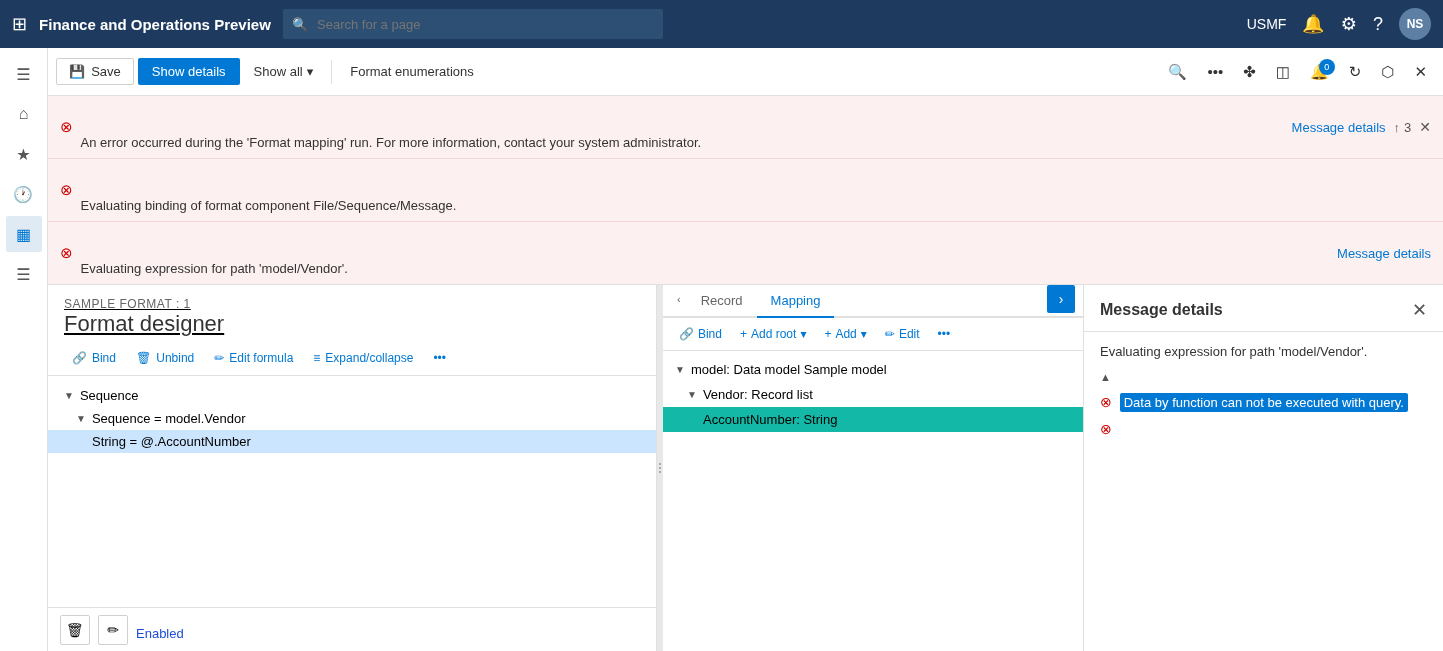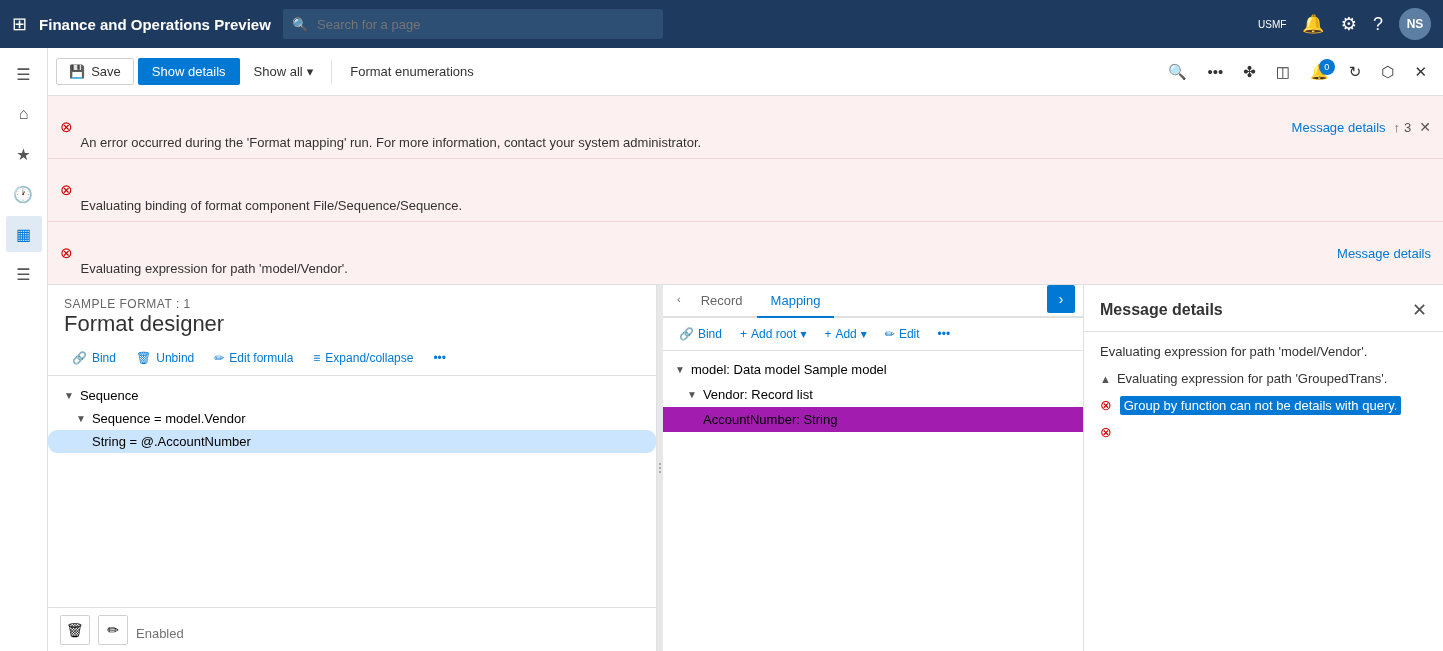--- a/index.html
+++ b/index.html
@@ -33,21 +33,21 @@
     }
     .search-bar input {
       background: transparent;
       border: none;
       outline: none;
       color: #84cc16;
       font-size: 13px;
       flex: 1;
     }
     .nav-right { margin-left: auto; display: flex; align-items: center; gap: 16px; color: #fff; font-size: 13px; }
-    .nav-right .region-label { font-size: 10px; }
+    .nav-right .region-label { font-size: 14px; }
     .nav-avatar { background: #5c7fa3; border-radius: 50%; width: 32px; height: 32px; display: flex; align-items: center; justify-content: center; font-size: 12px; font-weight: 600; color: #ffffff; }
     .nav-icon { font-size: 18px; cursor: pointer; }
 
     
     .main-layout { display: flex; flex: 1; overflow: hidden; }
 
     
     .sidebar-icons {
       width: 48px;
       background: #fff;
@@ -130,21 +130,21 @@
     .error-text { flex: 1; margin-top: 31px; }
     .error-link { color: #0078d4; cursor: pointer; text-decoration: none; font-size: 13px; }
     .error-count-badge { display: flex; align-items: center; gap: 4px; color: #555; font-size: 13px; }
     .close-errors { cursor: pointer; color: #555; font-size: 14px; background: none; border: none; }
 
     
     .designer-area { flex: 1; display: flex; overflow: hidden; }
 
     
     .format-panel { flex: 1; display: flex; flex-direction: column; border-right: 1px solid #e0e0e0; overflow: hidden; }
-    .format-header { padding: 12px 16px 4px; }
+    .format-header { padding: 12px 16px 4px; text-decoration: underline; }
     .format-subtitle { font-size: 12px; color: #666; text-transform: uppercase; letter-spacing: 0.5px; }
     .format-title { font-size: 22px; font-weight: 300; color: #333; }
 
     .format-toolbar {
       display: flex;
       align-items: center;
       padding: 6px 16px;
       gap: 4px;
       border-bottom: 1px solid #e0e0e0;
       flex-shrink: 0;
@@ -161,21 +161,21 @@
       align-items: center;
       gap: 5px;
     }
 
     
     .format-tree { flex: 1; overflow-y: auto; padding: 8px 0; }
     .tree-item { padding: 4px 16px; font-size: 13px; cursor: pointer; display: flex; align-items: center; gap: 6px; }
     .tree-item.selected { background: #cce5ff; }
     .tree-arrow { color: #555; font-size: 10px; }
     .tree-indent1 { padding-left: 28px; }
-    .tree-indent2 { padding-left: 44px; border-radius: 9px; }
+    .tree-indent2 { padding-left: 44px; }
 
     
     .mapping-panel { width: 420px; display: flex; flex-direction: column; overflow: hidden; flex-shrink: 0; }
 
     .mapping-tabs { display: flex; border-bottom: 2px solid #e0e0e0; flex-shrink: 0; padding: 0 8px; }
     .mapping-tab {
       padding: 8px 14px;
       font-size: 13px;
       cursor: pointer;
       color: #666;
@@ -187,29 +187,29 @@
     }
     .mapping-tab.active { color: #0078d4; border-bottom-color: #0078d4; font-weight: 500; }
     .mapping-tab-arrow { font-size: 11px; color: #666; cursor: pointer; padding: 8px 6px; }
     .mapping-tab-next { margin-left: auto; background: #0078d4; color: #fff; border: none; width: 28px; height: 28px; border-radius: 2px; cursor: pointer; font-size: 14px; display: flex; align-items: center; justify-content: center; }
 
     .mapping-toolbar { display: flex; align-items: center; padding: 6px 10px; gap: 6px; border-bottom: 1px solid #e0e0e0; flex-shrink: 0; }
     .map-btn { background: transparent; border: none; font-size: 12px; color: #0078d4; cursor: pointer; padding: 3px 6px; border-radius: 2px; display: flex; align-items: center; gap: 4px; }
 
     .mapping-tree { flex: 1; overflow-y: auto; padding: 6px 0; }
     .map-item { padding: 5px 12px; font-size: 13px; cursor: pointer; display: flex; align-items: center; gap: 6px; }
-    .map-item.selected { background: #a21caf; }
+    .map-item.selected { background: #14b8a6; }
     .map-arrow { color: #555; font-size: 10px; }
     .map-indent1 { padding-left: 24px; }
     .map-indent2 { padding-left: 40px; }
 
     
     .format-bottom { height: 44px; border-top: 1px solid #e0e0e0; display: flex; align-items: center; padding: 0 12px; gap: 8px; flex-shrink: 0; }
     .icon-btn-sm { background: #fff; border: 1px solid #d0d0d0; width: 30px; height: 30px; border-radius: 2px; cursor: pointer; font-size: 14px; display: flex; align-items: center; justify-content: center; }
-    .enabled-label { font-size: 13px; color: #737373; margin-top: 8px; }
+    .enabled-label { font-size: 13px; color: #1d4ed8; margin-top: 8px; }
 
     
     .drag-handle { width: 6px; background: #e8e8e8; cursor: col-resize; flex-shrink: 0; display: flex; align-items: center; justify-content: center; }
     .drag-dots { display: flex; flex-direction: column; gap: 2px; }
     .drag-dot { width: 2px; height: 2px; background: #999; border-radius: 50%; }
 
     
     .message-panel {
       width: 360px;
       background: #fff;
@@ -309,21 +309,21 @@
         <span class="error-text">An error occurred during the 'Format mapping' run. For more information, contact your system administrator.</span>
         <a class="error-link">Message details</a>
         <span class="error-count-badge">
           <span>↑</span>
           <span>3</span>
         </span>
         <button class="close-errors">✕</button>
       </div>
       <div class="error-bar">
         <span class="error-icon">⊗</span>
-        <span class="error-text">Evaluating binding of format component File/Sequence/Sequence.</span>
+        <span class="error-text">Evaluating binding of format component File/Sequence/Message.</span>
       </div>
       <div class="error-bar">
         <span class="error-icon">⊗</span>
         <span class="error-text">Evaluating expression for path 'model/Vendor'.</span>
         <a class="error-link">Message details</a>
       </div>
     </div>
 
     <div class="designer-area">
 
@@ -434,25 +434,24 @@
       <div class="message-panel">
         <div class="message-panel-header">
           <span class="message-panel-title">Message details</span>
           <button class="message-panel-close">✕</button>
         </div>
         <div class="message-panel-body">
           <div class="msg-path-text">Evaluating expression for path 'model/Vendor'.</div>
           <div class="msg-section">
             <div class="msg-section-header">
               <span class="msg-arrow">▲</span>
-              <span class="msg-section-title">Evaluating expression for path 'GroupedTrans'.</span>
             </div>
             <div class="msg-error-row">
               <span class="msg-err-icon">⊗</span>
-              <span class="msg-err-text highlighted">Group by function can not be details with query.</span>
+              <span class="msg-err-text highlighted">Data by function can not be executed with query.</span>
             </div>
             <div class="msg-error-row">
               <span class="msg-err-icon">⊗</span>
             </div>
           </div>
         </div>
       </div>
 
     </div>
   </div>

